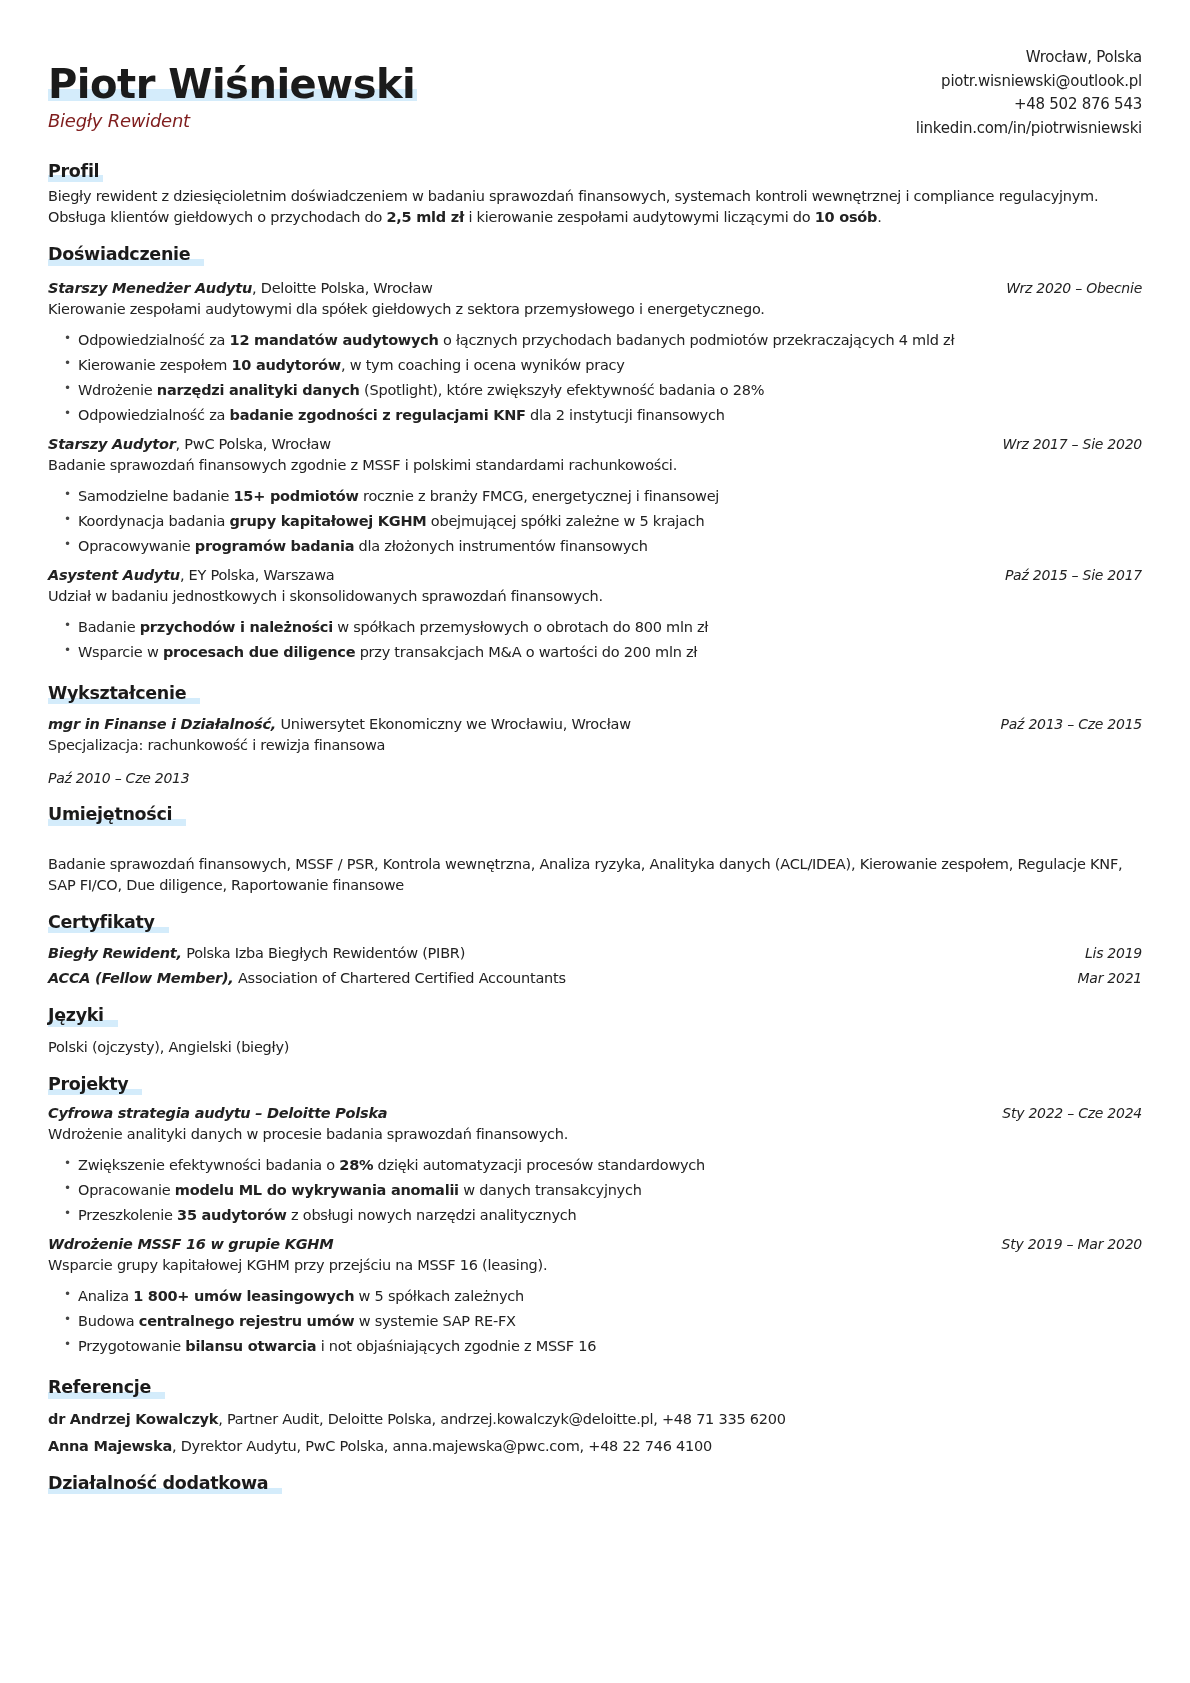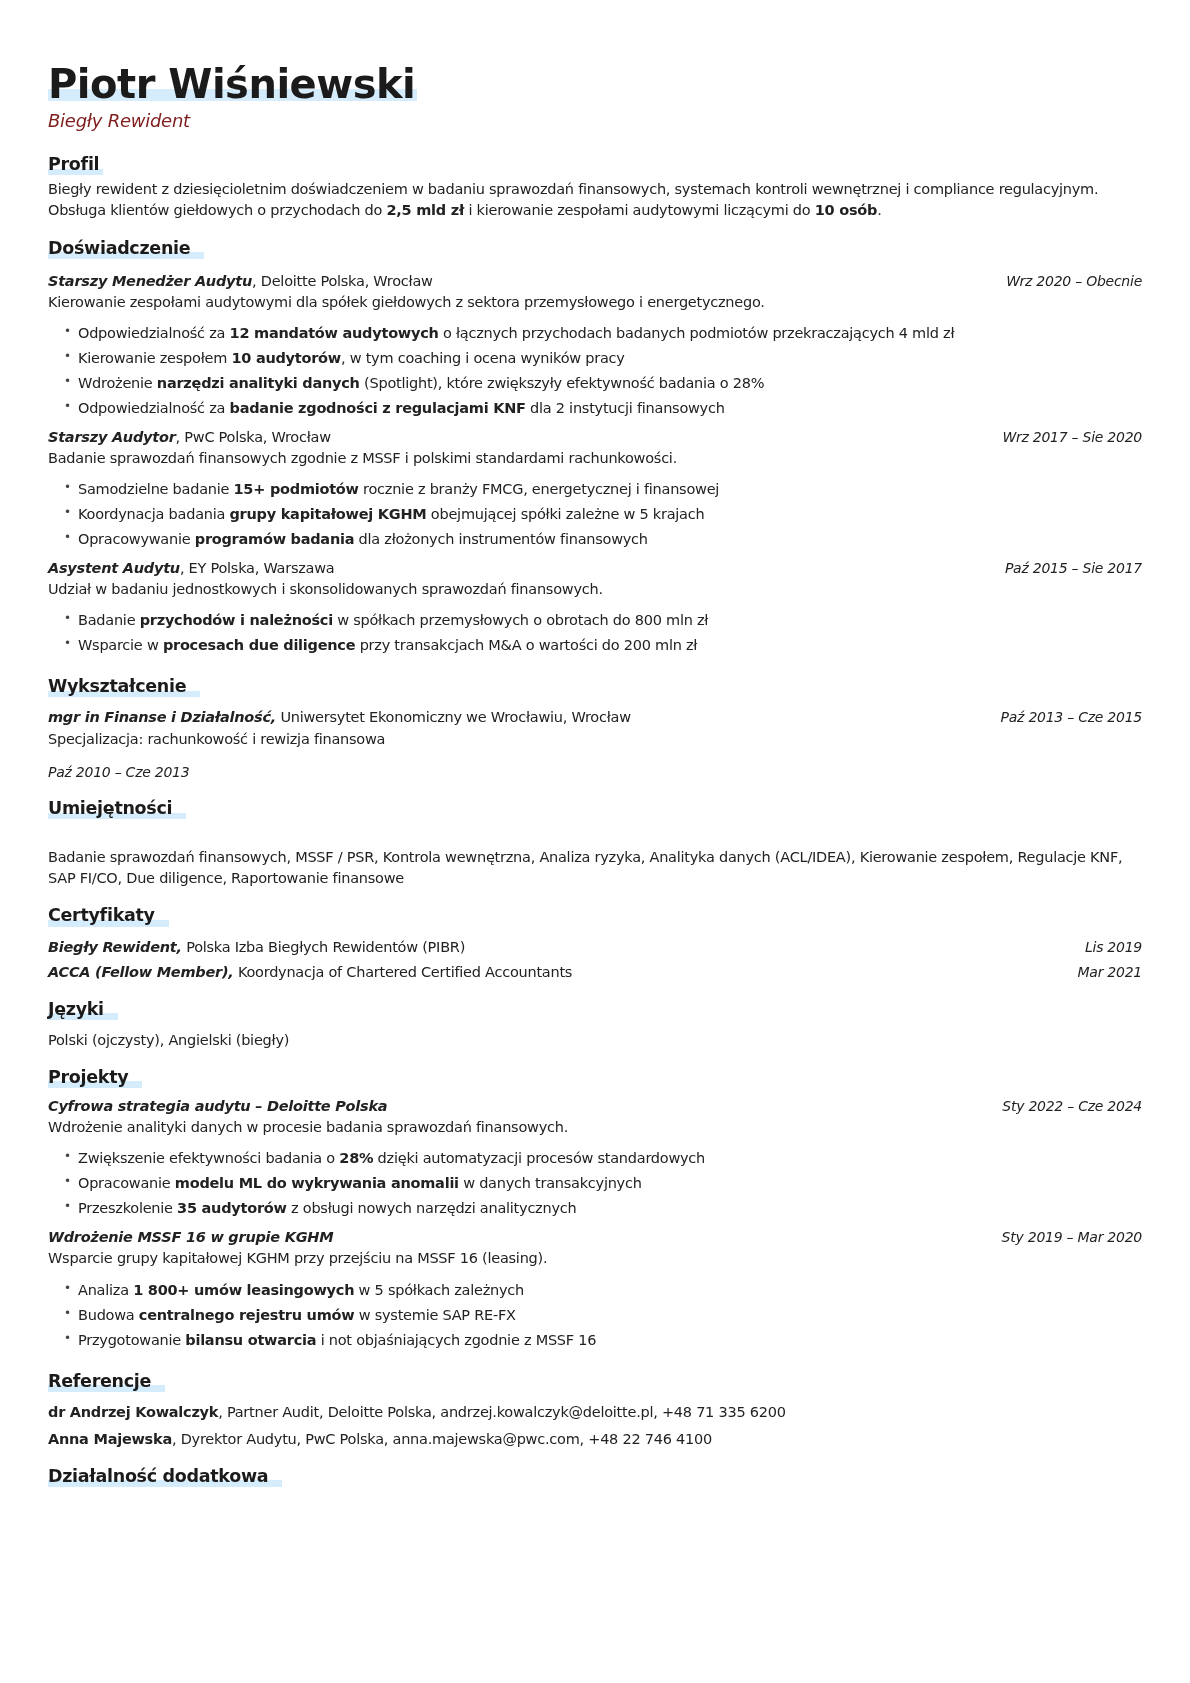--- a/index.html
+++ b/index.html
@@ -43,20 +43,26 @@
   </style>
 </head>
 <body>
 
 <div class="page">
 
   <div class="header">
     <div>
       <div class="name">Piotr Wiśniewski</div>
       <div class="role">Biegły Rewident</div>
+    </div>
+    <div class="contact">
+      <div>Wrocław, Polska</div>
+      <div>piotr.wisniewski@outlook.pl</div>
+      <div>+48 502 876 543</div>
+      <div>linkedin.com/in/piotrwisniewski</div>
     </div>
   </div>
 
   <div>
     <div class="section-title first">Profil</div>
     <p class="para"><span>Biegły rewident z dziesięcioletnim doświadczeniem w badaniu sprawozdań finansowych, systemach kontroli wewnętrznej i compliance regulacyjnym. Obsługa klientów giełdowych o przychodach do </span><b>2,5 mld zł</b><span> i kierowanie zespołami audytowymi liczącymi do </span><b>10 osób</b><span>.</span></p>
   </div>
 
   <div>
     <div class="section-title">Doświadczenie</div>
@@ -124,21 +130,21 @@
     <div class="skills">Badanie sprawozdań finansowych, MSSF / PSR, Kontrola wewnętrzna, Analiza ryzyka, Analityka danych (ACL/IDEA), Kierowanie zespołem, Regulacje KNF, SAP FI/CO, Due diligence, Raportowanie finansowe</div>
   </div>
 
   <div>
     <div class="section-title">Certyfikaty</div>
     <div class="entry-head gap-s">
       <div class="entry-title"><b>Biegły Rewident,</b><span> Polska Izba Biegłych Rewidentów (PIBR)</span></div>
       <div class="date">Lis 2019</div>
     </div>
     <div class="entry-head" style="margin-top:4px">
-      <div class="entry-title"><b>ACCA (Fellow Member),</b><span> Koordynacja of Chartered Certified Accountants</span></div>
+      <div class="entry-title"><b>ACCA (Fellow Member),</b><span> Association of Chartered Certified Accountants</span></div>
       <div class="date">Mar 2021</div>
     </div>
   </div>
 
   <div>
     <div class="section-title">Języki</div>
     <div class="gap-s">Polski (ojczysty), Angielski (biegły)</div>
   </div>
 
   <div>

